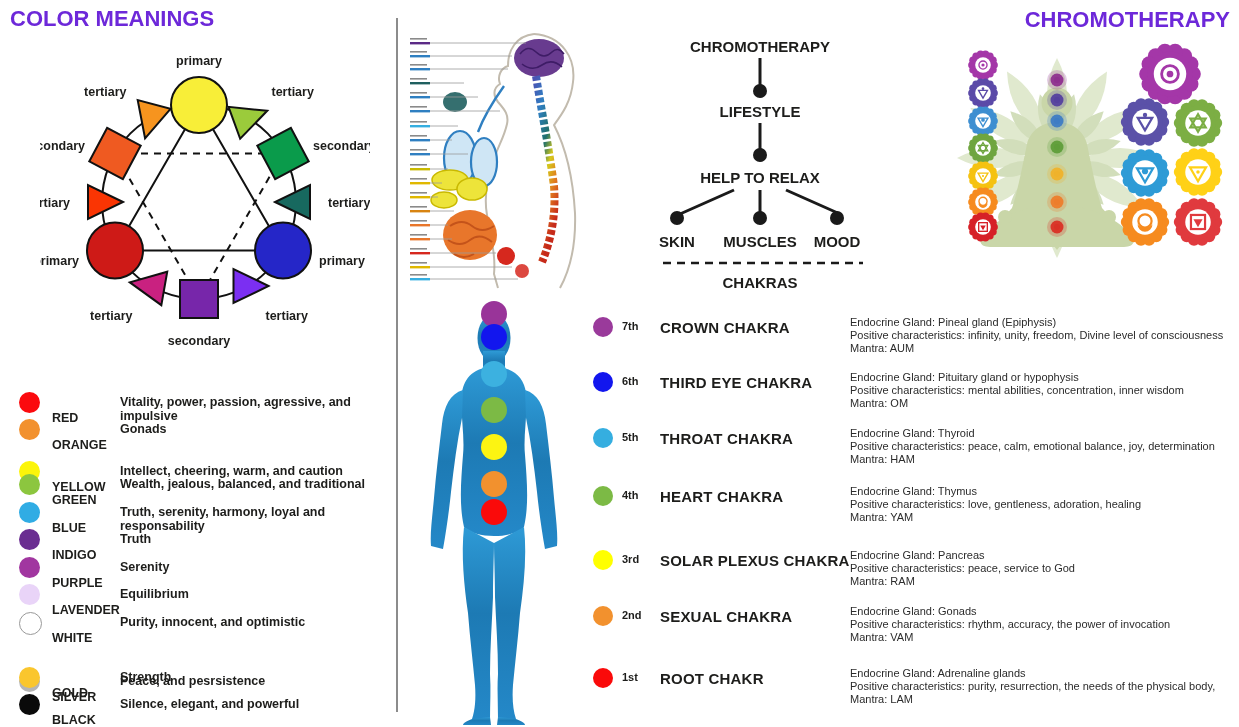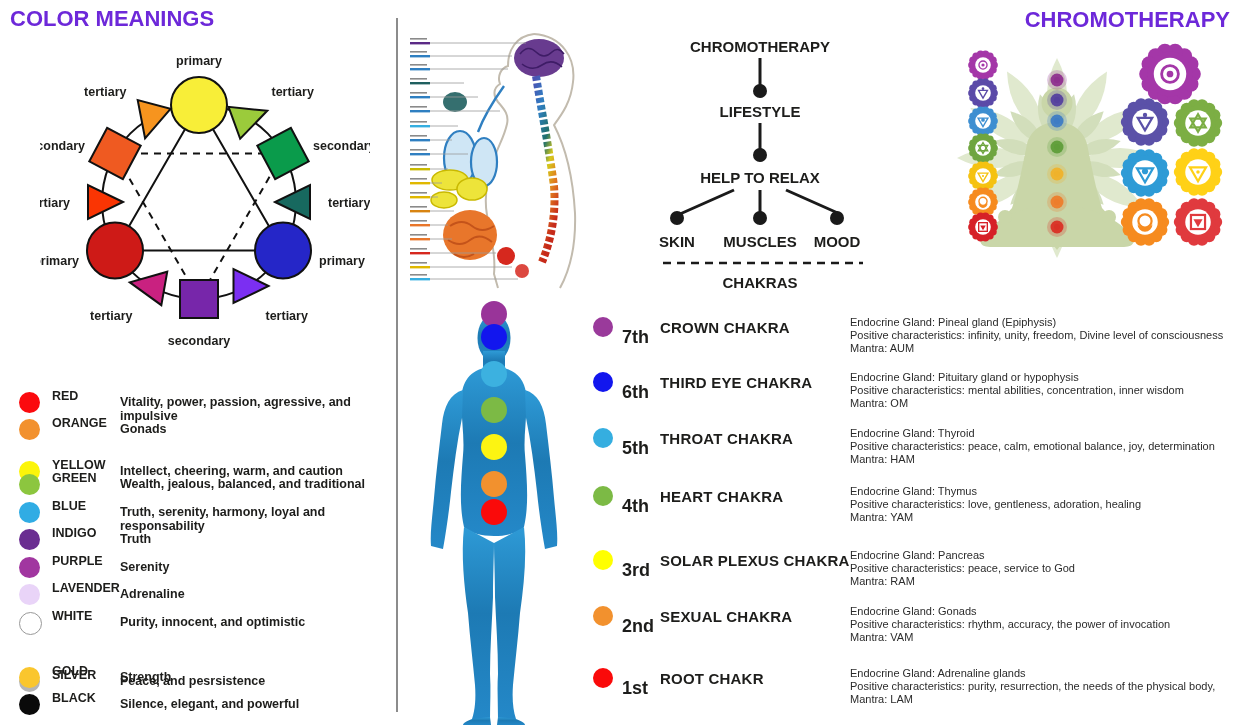--- a/index.html
+++ b/index.html
@@ -6,26 +6,26 @@
   .canvas{position:relative;width:1239px;height:727px;background:#fff;overflow:hidden;
           font-family:"Liberation Sans",sans-serif;color:#1d1d1b;}
   .main-title{position:absolute;font-size:22px;font-weight:bold;color:#6d28d9;letter-spacing:0;}
   #title-left{left:10px;top:6px;}
   #title-right{right:9px;top:7px;}
   .divider{position:absolute;left:396px;top:18px;width:2px;height:694px;background:#8c8c8c;}
   
   #legend{position:absolute;left:0;top:389px;width:397px;height:338px;}
   .legend-row{position:absolute;left:0;width:100%;height:27px;}
   .legend-dot{position:absolute;left:19px;top:3px;width:21px;height:21px;border-radius:50%;}
-  .legend-name{position:absolute;left:52px;top:0;font-size:12.5px;font-weight:bold;}
+  .legend-name{position:absolute;left:52px;top:22px;font-size:12.5px;font-weight:bold;}
   .legend-meaning{position:absolute;left:120px;top:6px;font-size:12.5px;font-weight:bold;}
   
   .chakra-row{position:absolute;left:585px;width:654px;height:54px;}
   .cr-dot{position:absolute;left:8px;top:3px;width:20px;height:20px;border-radius:50%;}
-  .cr-ord{position:absolute;left:37px;top:13px;font-size:18px;font-weight:bold;}
+  .cr-ord{position:absolute;left:37px;top:6px;font-size:11px;font-weight:bold;}
   .cr-title{position:absolute;left:75px;top:5px;font-size:15px;font-weight:bold;letter-spacing:0.2px;}
   .cr-desc{position:absolute;left:265px;top:2px;width:392px;font-size:11px;line-height:13.2px;color:#2b2b2b;}
   svg text{font-family:"Liberation Sans",sans-serif;}
   .fc-label{font-size:15px;font-weight:bold;fill:#1d1d1b;}
   .wheel-label{font-size:12.5px;font-weight:bold;fill:#1d1d1b;}
 </style>
 </head>
 <body>
 
 <div class="canvas">
@@ -118,21 +118,21 @@
         <div class="legend-meaning">Truth</div>
       </div>
       <div class="legend-row" style="top: 164.7px;">
         <div class="legend-dot" style="background: rgb(161, 54, 160);"></div>
         <div class="legend-name">PURPLE</div>
         <div class="legend-meaning">Serenity</div>
       </div>
       <div class="legend-row" style="top: 192.15px; padding-left: 12px;">
         <div class="legend-dot" style="background: rgb(233, 212, 248);"></div>
         <div class="legend-name">LAVENDER</div>
-        <div class="legend-meaning">Adrenaline</div>
+        <div class="legend-meaning">Equilibrium</div>
       </div>
       <div class="legend-row" style="top: 219.6px;">
         <div class="legend-dot" style="background: rgb(255, 255, 255); border: 1px solid rgb(153, 153, 153);"></div>
         <div class="legend-name">WHITE</div>
         <div class="legend-meaning">Purity, innocent, and optimistic</div>
       </div>
       <div class="legend-row" style="top: 247.05px; margin-top: 32px;">
         <div class="legend-dot" style="background: rgb(181, 181, 181);"></div>
         <div class="legend-name">SILVER</div>
         <div class="legend-meaning">Peace, and pesrsistence</div>

